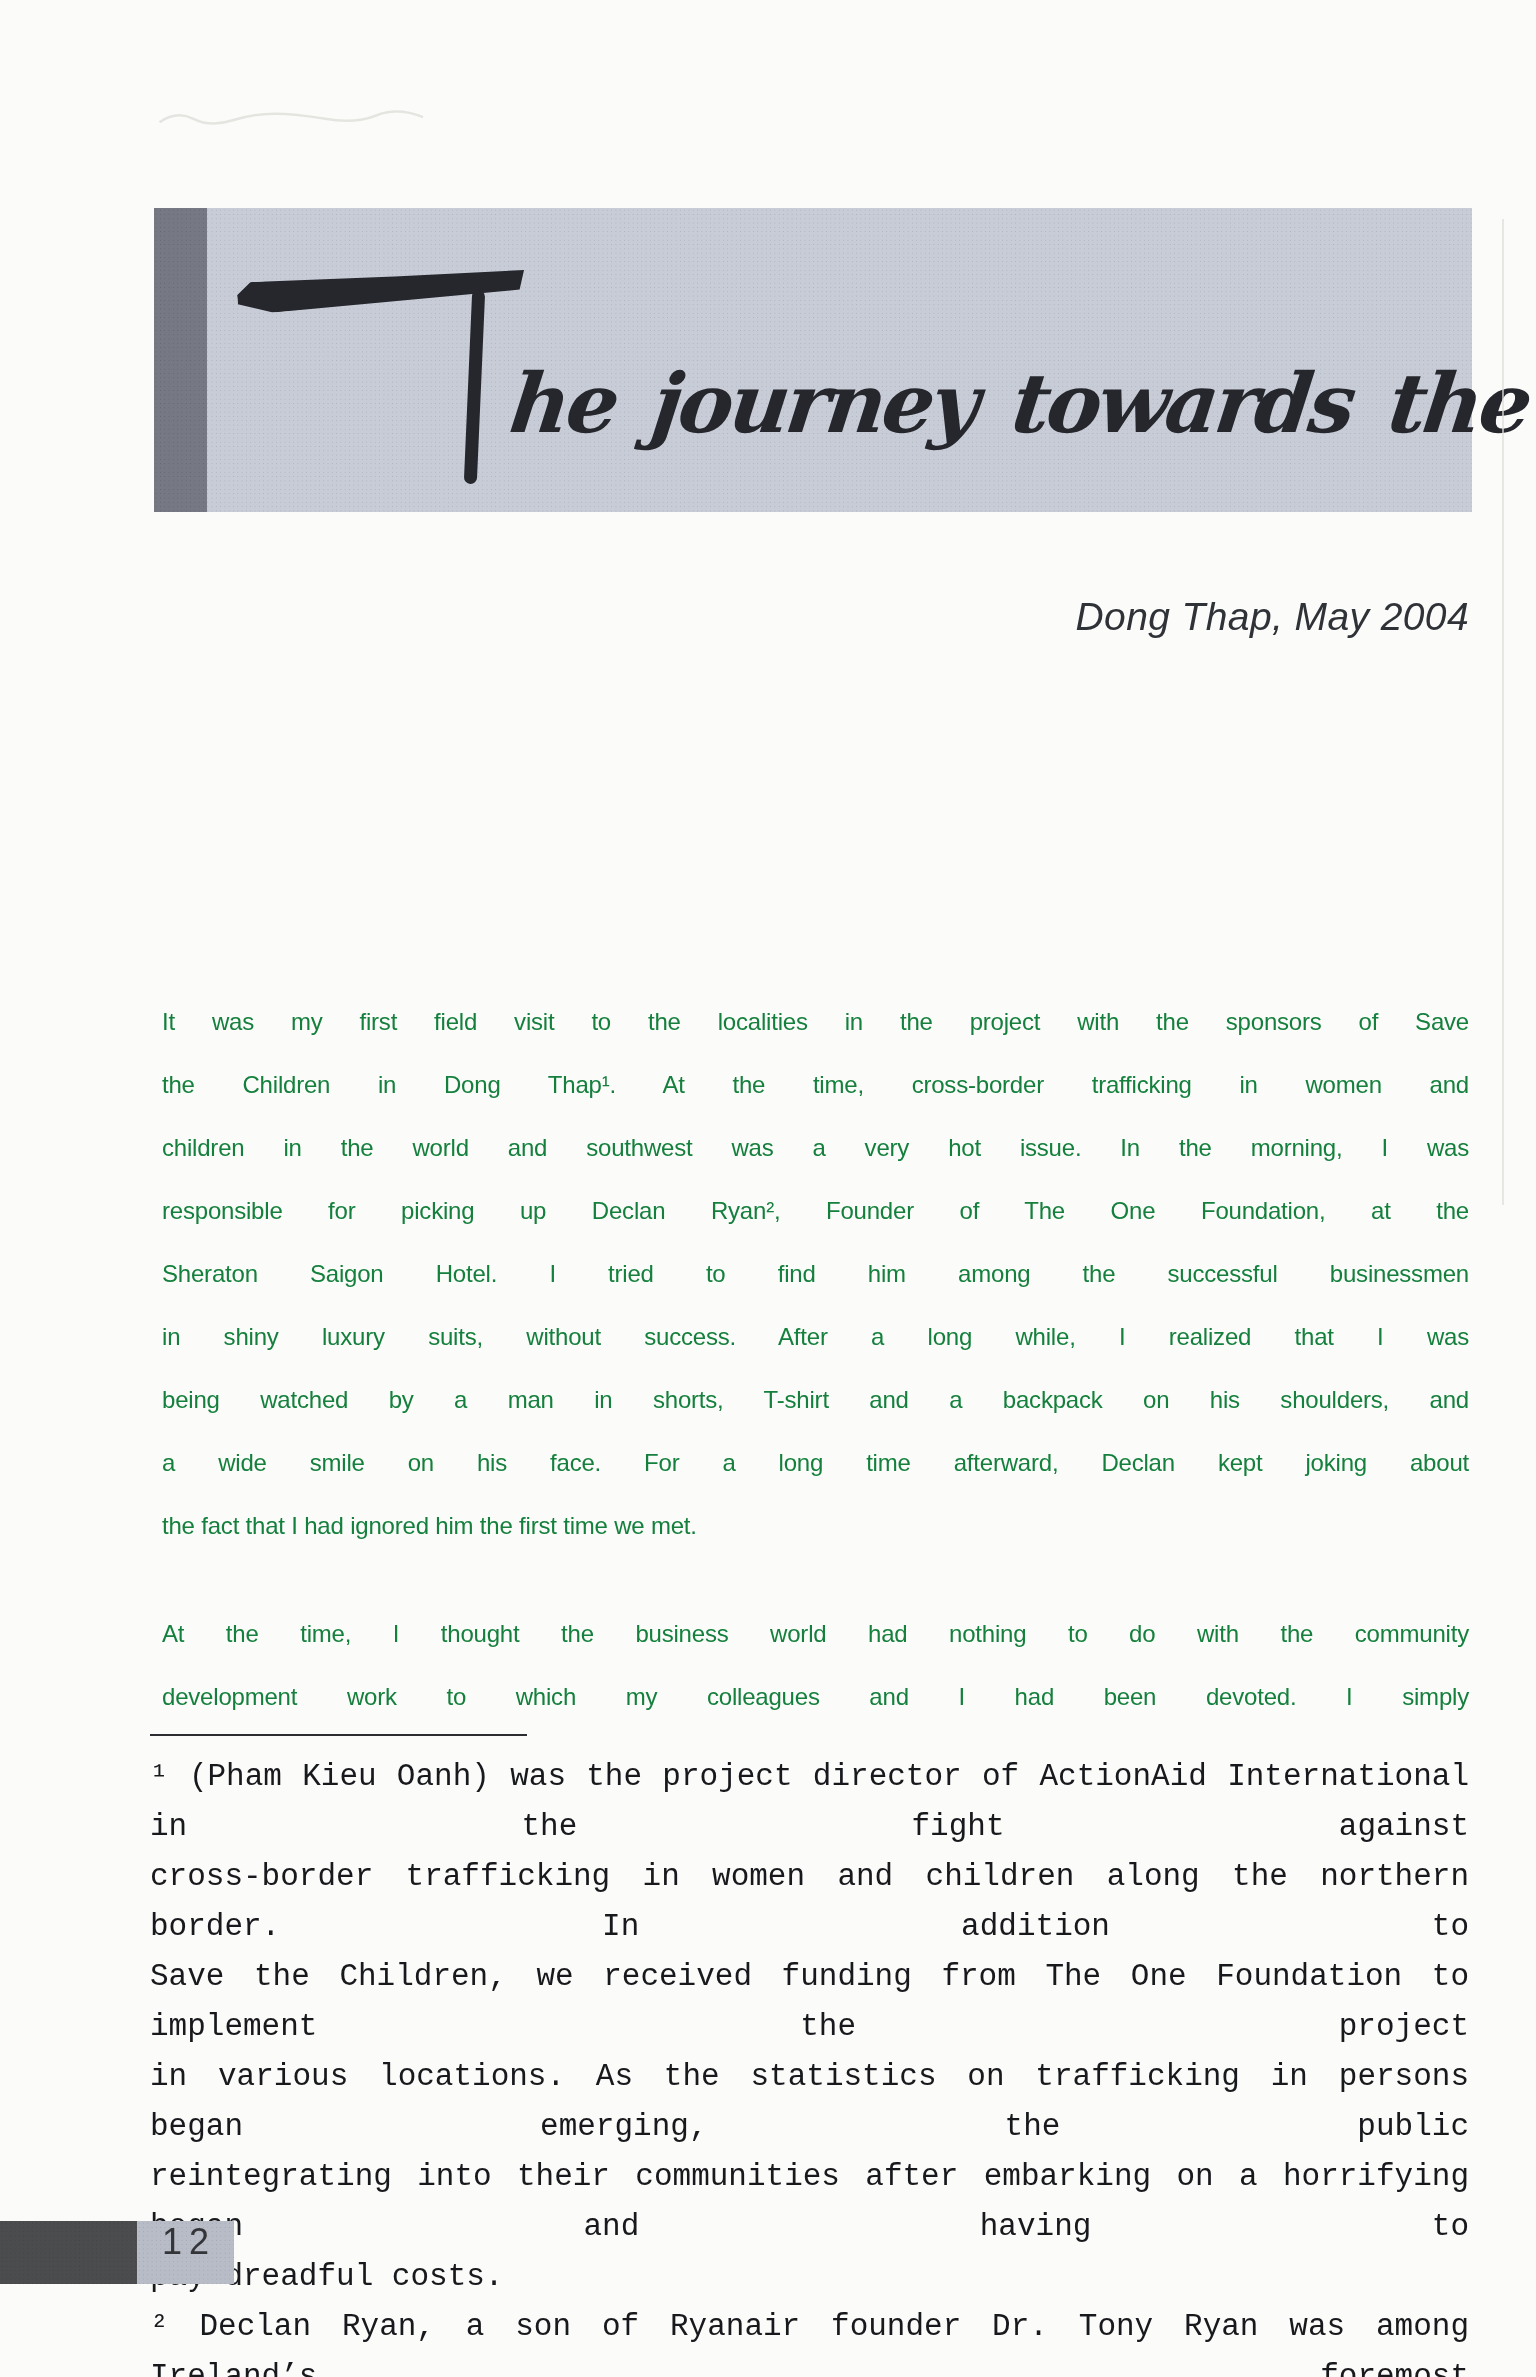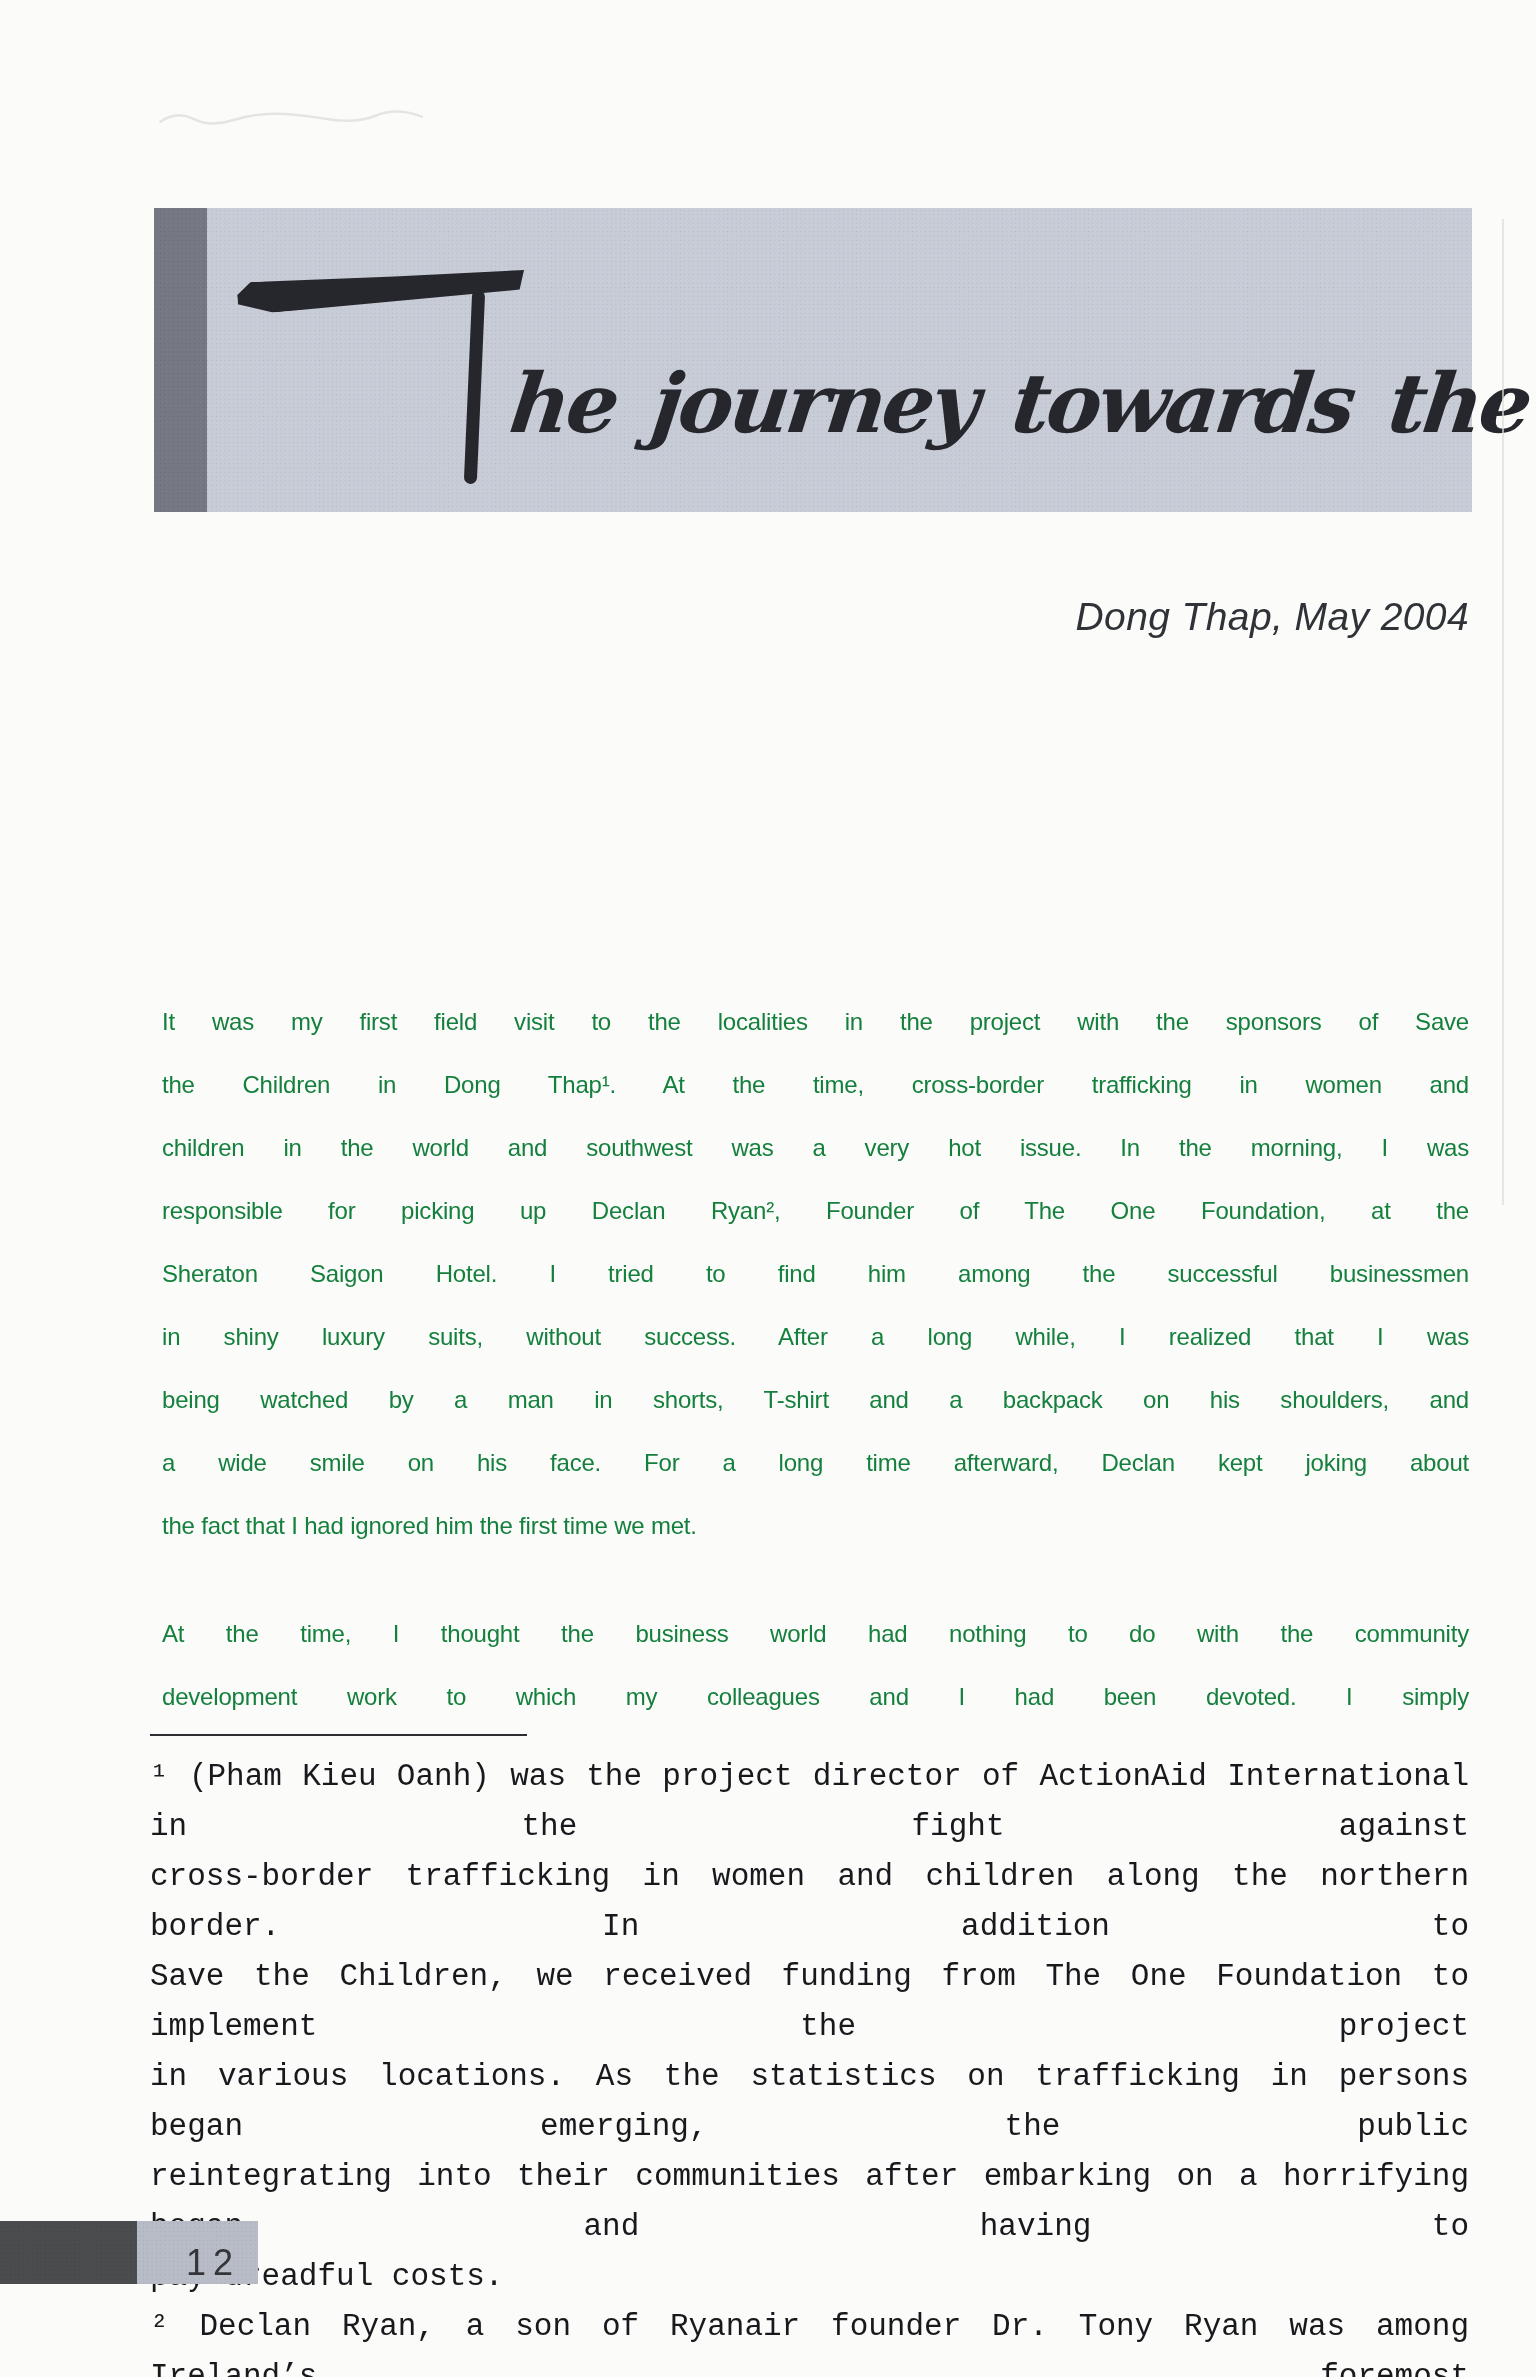--- a/index.html
+++ b/index.html
@@ -88,21 +88,21 @@
     position:absolute; left:0; top:0; width:137px; height:63px;
     background-color:#4b4c4e;
     background-image:radial-gradient(#3f4042 25%, rgba(0,0,0,0) 27%);
     background-size:4.3px 4.3px;
   }
   .footer-light {
     position:absolute; left:137px; top:0; width:97px; height:63px;
     background-color:#b8bcc7;
     background-image:radial-gradient(#a0a5b2 24%, rgba(0,0,0,0) 26%);
     background-size:4.3px 4.3px;
-    display:flex; align-items:flex-end; justify-content:center;padding-left:24px;
+    display:flex; align-items:flex-start; justify-content:center;
   }
   .page-number {
     font-size:36px; color:#343539; letter-spacing:6.9px;
     padding-left:6.9px;
   }
 
   
   .scan-line {
     position:absolute; left:1502px; top:219px;
     width:1.7px; height:986px;

